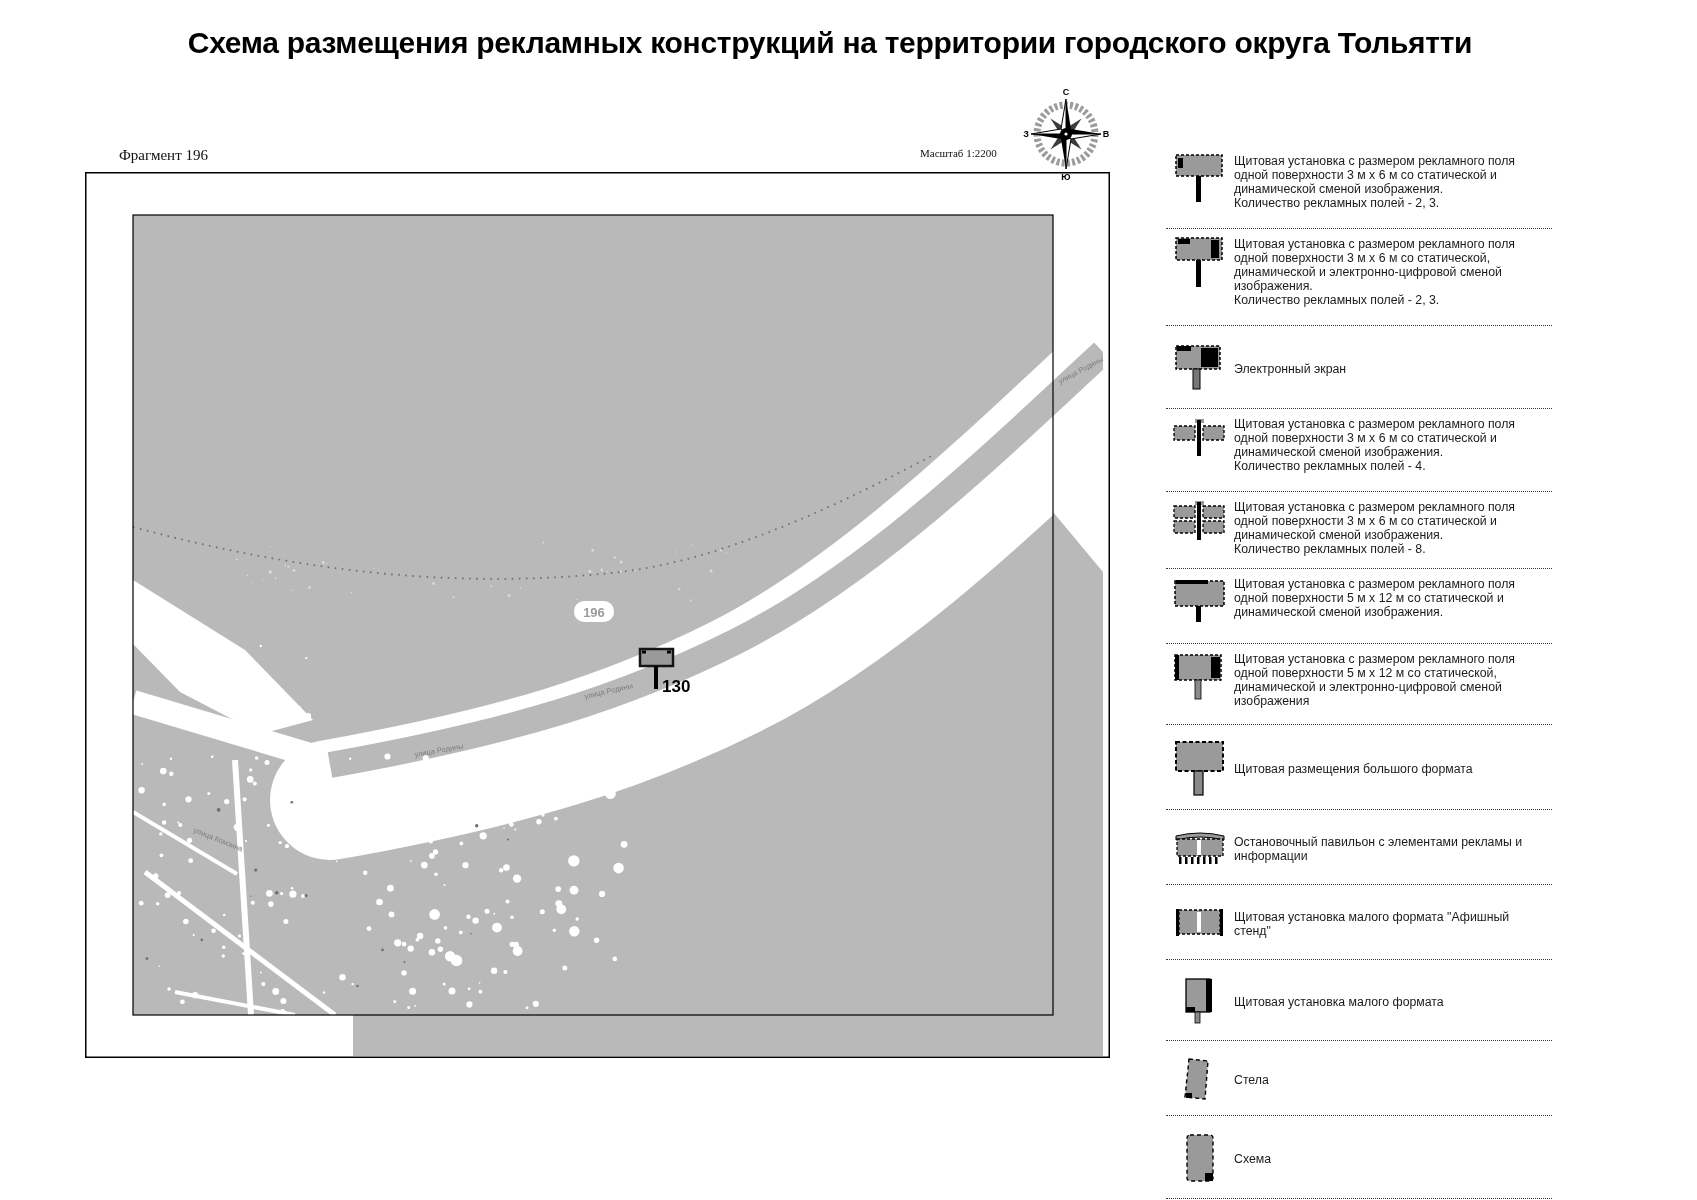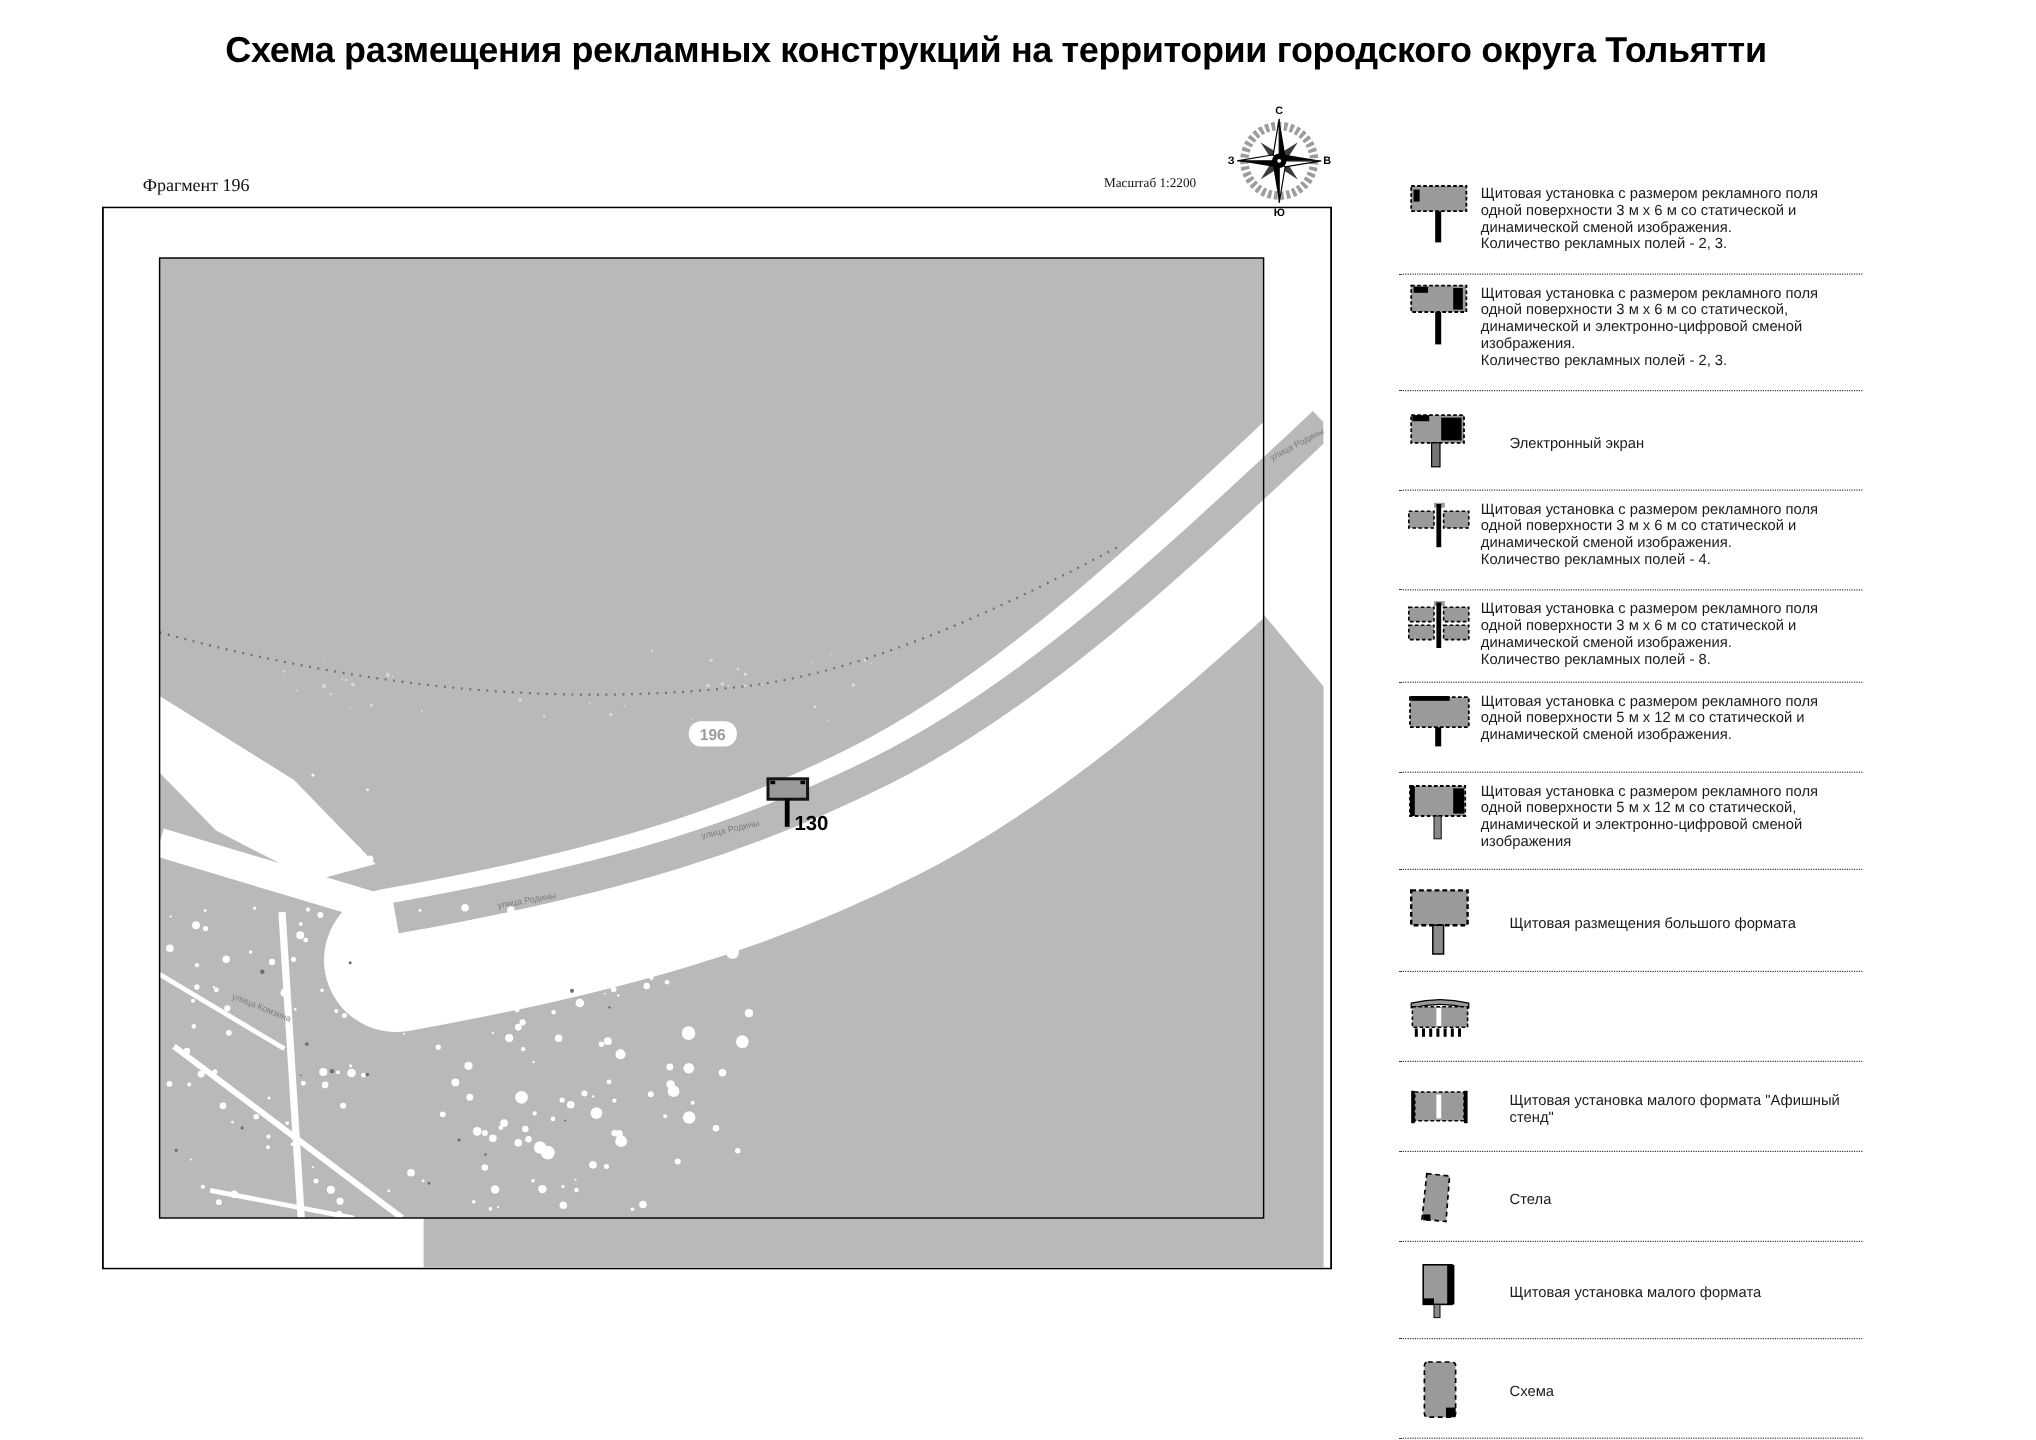--- a/index.html
+++ b/index.html
@@ -6,21 +6,21 @@
   body{width:1697px;height:1200px;position:relative;font-family:"Liberation Sans",sans-serif;overflow:hidden;}
   .page-title{position:absolute;top:26px;left:0;width:1660px;text-align:center;
     font-size:30px;font-weight:bold;color:#000;letter-spacing:-0.3px;}
   .serif{font-family:"Liberation Serif",serif;}
   .fragment-label{position:absolute;left:86px;top:147px;font-size:15px;color:#111;margin-left:33px;}
   .scale-label{position:absolute;left:920px;top:147px;width:200px;font-size:11px;color:#111;}
   .map-panel{position:absolute;left:85px;top:172px;width:1025px;height:886px;}
   .compass{position:absolute;left:1022px;top:86px;}
   .legend{position:absolute;left:1166px;top:146px;width:386px;}
   .legend-row{display:flex;align-items:flex-start;padding:6px 0 4px 0;border-bottom:1.5px dotted #3a3a3a;}
-  .legend-row.center{align-items:center;gap:24px;}
+  .legend-row.center{align-items:center;}
   .icon-cell{width:68px;flex:0 0 68px;display:flex;justify-content:center;}
   .legend-text{width:302px;font-size:12.3px;line-height:1.14;color:#1b1b1b;white-space:pre-line;padding-top:2px;}
   svg text{font-family:"Liberation Sans",sans-serif;}
 </style>
 </head>
 <body>
 
 <div class="page-title">Схема размещения рекламных конструкций на территории городского округа Тольятти</div>
 
 <div class="fragment-label serif">Фрагмент 196</div>
@@ -475,56 +475,57 @@
         <rect x="7" y="29" width="2.5" height="7"></rect>
             <rect x="13" y="29" width="2.5" height="7"></rect>
         <rect x="19" y="29" width="2.5" height="7"></rect>
             <rect x="25" y="29" width="2.5" height="7"></rect>
         <rect x="31" y="29" width="2.5" height="7"></rect>
             <rect x="37" y="29" width="2.5" height="7"></rect>
         <rect x="43" y="29" width="2.5" height="7"></rect>
       </g>
     </svg>
       </div>
+    <div class="legend-text">Остановочный павильон с элементами рекламы и информации</div>
   </div>
 
   <div class="legend-row center" style="min-height:64px">
     <div class="icon-cell">
         <svg width="56" height="38">
       <rect x="7" y="6" width="41" height="24" fill="#9a9a9a" stroke="#000" stroke-width="1.3" stroke-dasharray="3 2"></rect>
       <rect x="25" y="8" width="4" height="20" fill="#fff"></rect>
       <rect x="4" y="5" width="3" height="27" fill="#000"></rect>
       <rect x="48" y="5" width="3" height="27" fill="#000"></rect>
     </svg>
       </div>
     <div class="legend-text">Щитовая установка малого формата "Афишный стенд"</div>
   </div>
 
-  <div class="legend-row center" style="min-height:64px">
-    <div class="icon-cell">
-        <svg width="56" height="46">
-      <polygon points="17,3 36,5 33,43 13,41" fill="#9a9a9a" stroke="#000" stroke-width="1.4" stroke-dasharray="4 3"></polygon>
-      <rect x="14" y="37" width="6" height="5" fill="#000"></rect>
-    </svg>
-      </div>
-    <div class="legend-text">Стела</div>
-  </div>
-
   <div class="legend-row center" style="min-height:70px">
     <div class="icon-cell">
         <svg width="56" height="50">
       <rect x="14" y="3" width="24" height="33" fill="#9a9a9a" stroke="#000" stroke-width="1.3"></rect>
       <rect x="34" y="3" width="6" height="33" fill="#000"></rect>
       <rect x="14" y="31" width="9" height="5" fill="#000"></rect>
       <rect x="23" y="36" width="5" height="11" fill="#8a8a8a" stroke="#000" stroke-width="0.8"></rect>
     </svg>
       </div>
     <div class="legend-text">Щитовая установка малого формата</div>
   </div>
 
+  <div class="legend-row center" style="min-height:64px">
+    <div class="icon-cell">
+        <svg width="56" height="46">
+      <polygon points="17,3 36,5 33,43 13,41" fill="#9a9a9a" stroke="#000" stroke-width="1.4" stroke-dasharray="4 3"></polygon>
+      <rect x="14" y="37" width="6" height="5" fill="#000"></rect>
+    </svg>
+      </div>
+    <div class="legend-text">Стела</div>
+  </div>
+
   <div class="legend-row center" style="min-height:72px">
     <div class="icon-cell">
         <svg width="56" height="52">
       <rect x="15" y="3" width="26" height="46" rx="3" fill="#9a9a9a" stroke="#000" stroke-width="1.4" stroke-dasharray="4 3"></rect>
       <rect x="33" y="41" width="8" height="8" fill="#000"></rect>
     </svg>
       </div>
     <div class="legend-text">Схема</div>
   </div>
 

